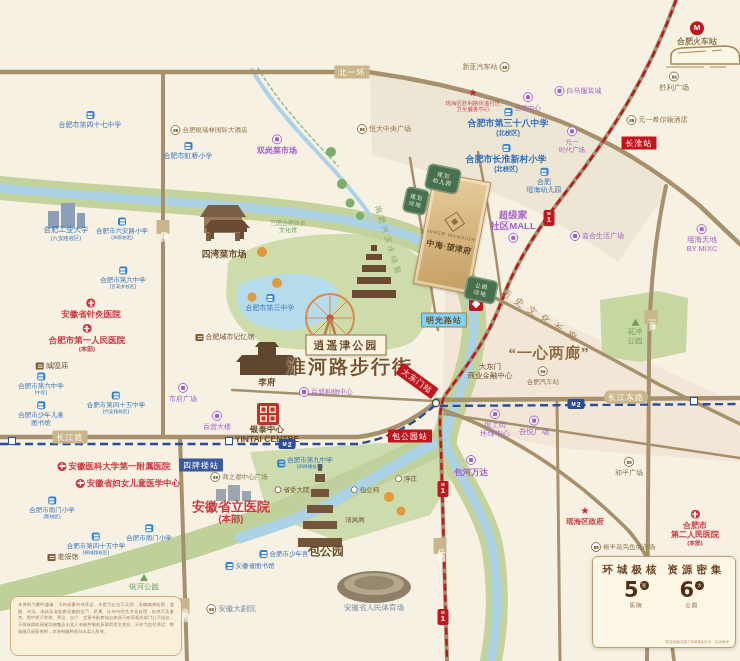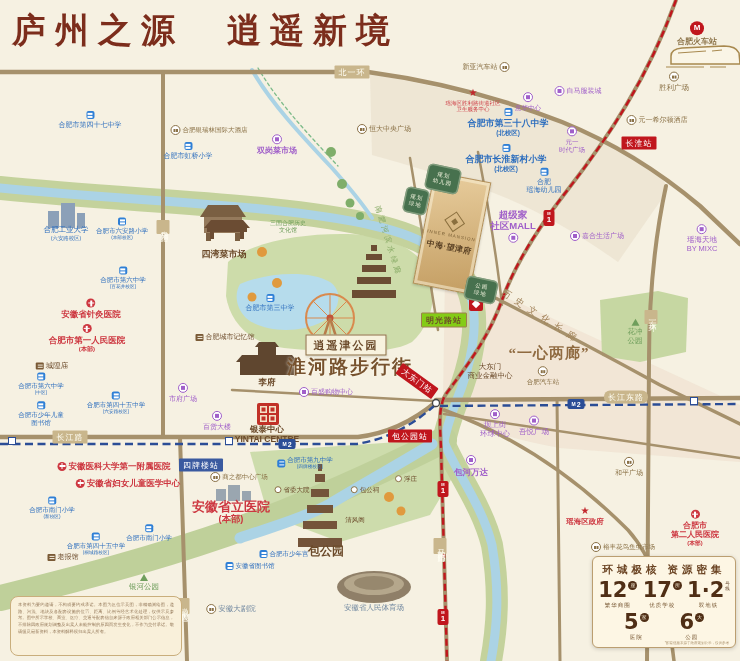--- a/index.html
+++ b/index.html
@@ -46,21 +46,21 @@
   .lbl-box{font-size:11px;font-weight:bold;color:#6b4a2a;background:#f8f2de;border:1px solid #8a6c42;
            padding:2px 7px;letter-spacing:2px;box-shadow:0 1px 2px rgba(0,0,0,.12)}
   
   .road{position:absolute;transform:translate(-50%,-50%);background:#c9b68c;color:#fffdf2;font-size:8px;
         padding:1px 4px;letter-spacing:1px;border-radius:1px;z-index:4;white-space:nowrap}
   .road.v{writing-mode:vertical-rl;padding:4px 1px;letter-spacing:2px}
   .st{position:absolute;transform:translate(-50%,-50%);font-size:8px;padding:1px 4px;border-radius:1px;
       white-space:nowrap;z-index:7;letter-spacing:1px}
   .st1{background:#c0161d;color:#fff}
   .st2{background:#3a5aa0;color:#fff}
-  .stt{background:#84cc16;color:#6b4f28;border:1px solid #9c7f4e;font-weight:bold}
+  .stt{background:#7dd3fc;color:#6b4f28;border:1px solid #9c7f4e;font-weight:bold}
   
   .bdg{position:absolute;transform:translate(-50%,-50%);display:flex;align-items:center;justify-content:center;
        z-index:6;color:#fff;font-weight:bold;border-radius:2px}
   .b1{width:11px;height:16px;background:#c0161d;flex-direction:column;line-height:1}
   .b1 .mm{font-size:4px}.b1 .mn{font-size:8px}
   .b2{width:17px;height:10px;background:#2b4d96;flex-direction:row;gap:1px}
   .b2 .mm{font-size:5px}.b2 .mn{font-size:7px}
   .mk2{position:absolute;width:6px;height:6px;background:#fff;border:1.5px solid #2b4d96;transform:translate(-50%,-50%);z-index:6}
   
   .project{position:absolute;left:423px;top:176px;width:56px;height:112px;transform:rotate(11deg);z-index:3;
@@ -230,21 +230,20 @@
         <circle cx="262" cy="252" r="5"></circle>
           <circle cx="277" cy="283" r="5"></circle>
           <circle cx="252" cy="297" r="4.5"></circle>
         <circle cx="450" cy="271" r="4.5"></circle>
           <circle cx="389" cy="497" r="5"></circle>
           <circle cx="401" cy="511" r="4.5"></circle>
       </g>
     </g>
   </svg>
 
-  <div class="map-title">庐州之源　逍遥新境</div>
 
   <div class="project">
     <div class="orn"></div>
     <div class="pj-en">INNER MANSION</div>
     <div class="pj-cn">中海·望津府</div>
   </div>
 
   <div id="plots">
       <div class="plot" style="left: 426px; top: 166px; width: 34px; height: 26px; transform: rotate(12deg);">
         <div>规划</div>
@@ -716,37 +715,20 @@
         <span class="mm">M</span>
         <span class="mn">2</span>
       </div>
       <div class="mk2" style="left: 12px; top: 441px;"></div>
       <div class="mk2" style="left: 229px; top: 441px;"></div>
       <div class="mk2" style="left: 694px; top: 401px;"></div>
     </div>
 
   <div class="stats">
     <div class="stats-title">环城极核  资源密集</div>
-    <div class="stats-row" id="statsRow1">
-        <div class="stat">
-          <div class="num">12<span class="unit">座</span></div>
-          <div class="slabel">繁华商圈</div>
-        </div>
-        <div class="stat">
-          <div class="num">17<span class="unit">所</span></div>
-          <div class="slabel">优质学校</div>
-        </div>
-        <div class="stat">
-          <div class="num">1·2<span class="unitd">
-              <span>号</span>
-              <span>线</span>
-            </span></div>
-          <div class="slabel">双地铁</div>
-        </div>
-      </div>
     <div class="stats-row" id="statsRow2">
         <div class="stat">
           <div class="num">5<span class="unit">家</span></div>
           <div class="slabel">医院</div>
         </div>
         <div class="stat">
           <div class="num">6<span class="unit">大</span></div>
           <div class="slabel">公园</div>
         </div>
       </div>

